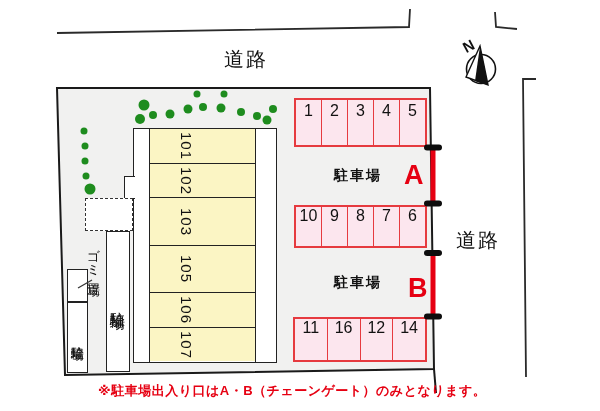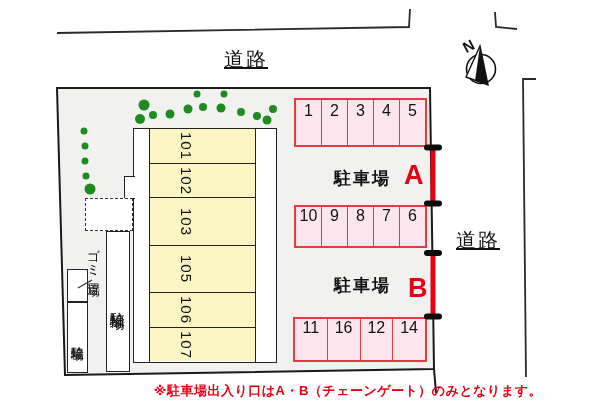--- a/index.html
+++ b/index.html
@@ -30,25 +30,25 @@
   .prow.bot .pcell{align-items:flex-start;padding-bottom:1px;}
 
   
   .wbox{background:#ffffff;border:1.5px solid #222;z-index:3;display:flex;
         align-items:center;justify-content:center;}
   .dashed{left:85px;top:198px;width:48px;height:33px;background:#ffffff;
           border:1.6px dashed #333;z-index:3;}
   .vtext{writing-mode:vertical-rl;text-orientation:upright;letter-spacing:2px;line-height:1;}
 
   
-  .road-label{font-size:20px;letter-spacing:2px;z-index:3;text-decoration:underline;}
-  .area-label{font-size:17px;font-weight:600;letter-spacing:2px;z-index:3;}
+  .road-label{font-size:20px;letter-spacing:2px;z-index:3;}
+  .area-label{font-size:14px;font-weight:600;letter-spacing:2px;z-index:3;}
   .gate-letter{font-size:27px;font-weight:bold;color:#e60012;z-index:3;line-height:1;}
-  .note{left:72px;top:382px;width:470px;font-size:13px;font-weight:bold;color:#e60012;
-        letter-spacing:0.5px;z-index:4;white-space:nowrap;text-align:right;}
+  .note{left:98px;top:382px;width:470px;font-size:13px;font-weight:bold;color:#e60012;
+        letter-spacing:0.5px;z-index:4;white-space:nowrap;}
   .gomi-label{left:87px;top:240px;font-size:13px;z-index:3;letter-spacing:1.5px;}
 </style>
 </head>
 <body>
 
 <div class="stage">
 
   <svg width="600" height="411" viewBox="0 0 600 411">
 
     <polygon points="57,88 430,88 434,369 65,375" fill="#f1f1f0" stroke="#1a1a1a" stroke-width="2"></polygon>

